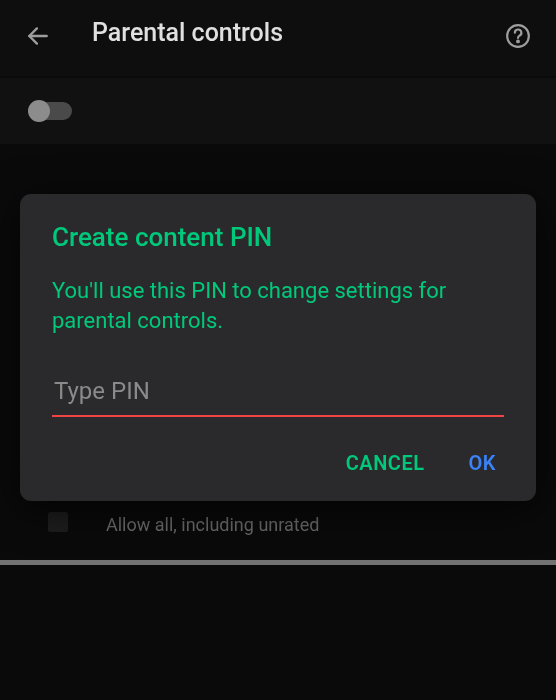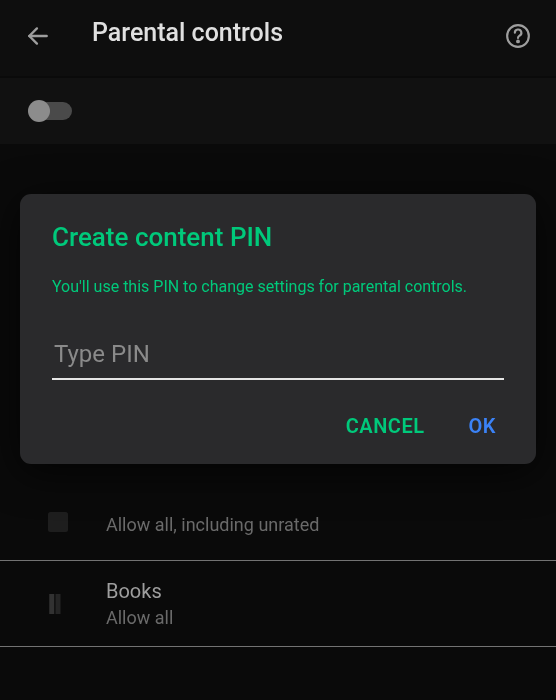--- a/index.html
+++ b/index.html
@@ -80,21 +80,21 @@
       left: -2px;
     }
 
     .list {
       margin-top: 10px;
     }
     .list-item {
       display: flex;
       align-items: center;
       padding: 18px 30px 18px 38px;
-      border-bottom: 1px solid #737373;
+      border-bottom: 5px solid #737373;
     }
     .list-icon {
       width: 40px;
       height: 40px;
       display: flex;
       align-items: center;
       justify-content: center;
       color: #5a5a5a;
       margin-right: 28px;
     }
@@ -122,29 +122,29 @@
       padding: 28px 32px 20px 32px;
     }
     .dlg-title {
       color: #00c97b;
       font-size: 26px;
       font-weight: 500;
       margin-bottom: 24px;
     }
     .dlg-desc {
       color: #00c97b;
-      font-size: 16px;
+      font-size: 22px;
       line-height: 1.35;
       margin-bottom: 36px;
     }
     .pin-input {
       width: 100%;
       background: transparent;
       border: none;
-      border-bottom: 2px solid #e5e5e5;
+      border-bottom: 2px solid #ef4444;
       color: #e0e0e0;
       font-size: 24px;
       padding: 6px 2px 10px 2px;
       outline: none;
     }
     .pin-input::placeholder {
       color: #8a8a8a;
     }
     .dlg-actions {
       display: flex;
@@ -201,32 +201,20 @@
     <div class="list-icon">
       <svg viewBox="0 0 24 24" fill="currentColor">
           <rect x="4" y="4" width="16" height="16" rx="2" opacity="0.25"></rect>
         </svg>
     </div>
     <div class="list-texts">
       <div class="list-title"></div>
       <div class="list-sub">Allow all, including unrated</div>
     </div>
   </div>
-  <div class="list-item">
-    <div class="list-icon">
-      <svg viewBox="0 0 24 24" fill="currentColor">
-        <path d="M5 4h4v16H5z" opacity="0.5"></path>
-        <path d="M10 4h4v16h-4z" opacity="0.35"></path>
-      </svg>
-    </div>
-    <div class="list-texts">
-      <div class="list-title">Books</div>
-      <div class="list-sub">Allow all</div>
-    </div>
-  </div>
 </div>
 
 <div class="overlay">
   <div class="dlg-title">Create content PIN</div>
   <div class="dlg-desc">You'll use this PIN to change settings for parental controls.</div>
   <input class="pin-input" type="password" placeholder="Type PIN" style="">
   <div class="dlg-actions">
     <button class="dlg-btn dlg-cancel">CANCEL</button>
     <button class="dlg-btn dlg-ok">OK</button>
   </div>

